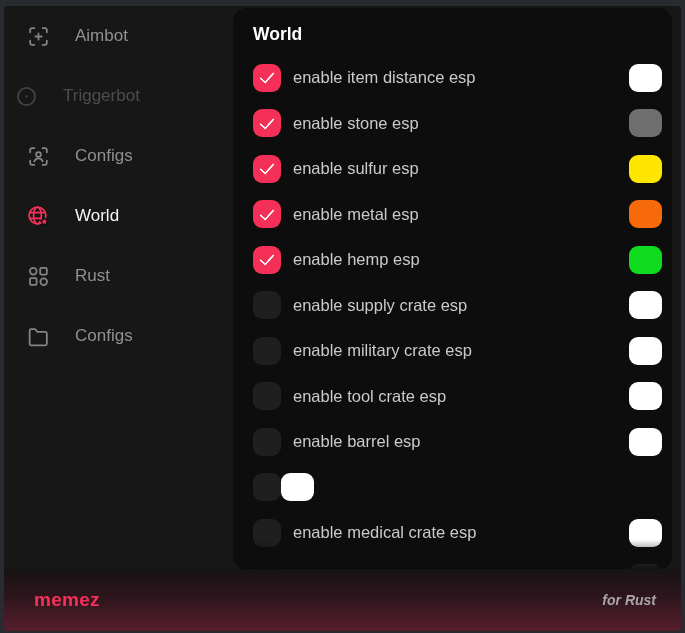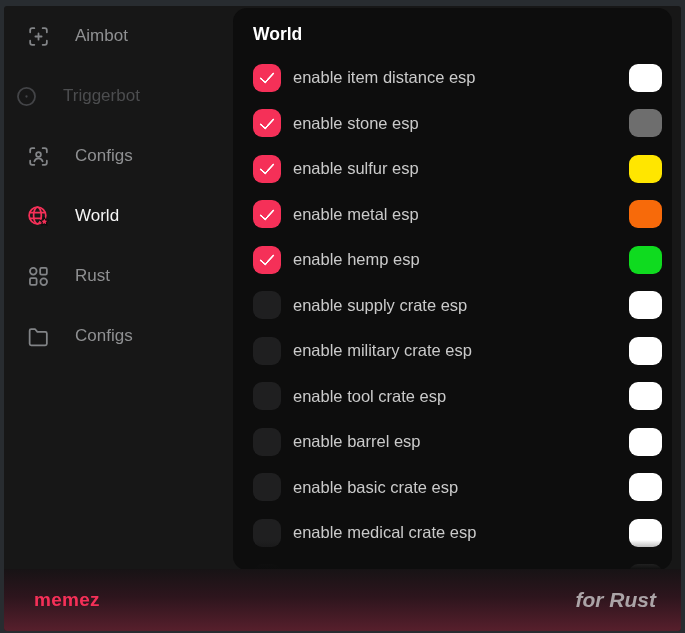--- a/index.html
+++ b/index.html
@@ -53,21 +53,21 @@
   }
   
   .footer{
     position:absolute;left:0;right:0;bottom:0;height:62px;
     display:flex;align-items:center;justify-content:space-between;
     padding:0 25px 0 30px;box-sizing:border-box;
     background:linear-gradient(180deg,#171315 0%,#2d151d 45%,#571f2c 100%);
     gap:14px;
   }
   .brand{font-size:19px;font-weight:700;color:var(--accent,#f53058);letter-spacing:.3px;}
-  .edition{font-size:21px;font-weight:700;font-style:italic;color:#aba4a7;}
+  .edition{font-size:14px;font-weight:700;font-style:italic;color:#aba4a7;}
 </style>
 </head>
 <body style="--accent: #f53058;">
 
 <div class="window">
 
   <nav class="sidebar">
       <div class="side-item normal">
     <span class="side-icon">
           <svg viewBox="0 0 24 24" fill="none" stroke="currentColor" stroke-width="1.7" stroke-linecap="round" stroke-linejoin="round">
@@ -179,21 +179,20 @@
     <span class="row-label">enable tool crate esp</span>
     <div class="swatch" style="background: rgb(255, 255, 255);"></div>
   </div>
         <div class="row">
     <div class="checkbox"></div>
     <span class="row-label">enable barrel esp</span>
     <div class="swatch" style="background: rgb(255, 255, 255);"></div>
   </div>
         <div class="row">
     <div class="checkbox"></div>
-    <span class="row-label">enable basic crate esp</span>
     <div class="swatch" style="background: rgb(255, 255, 255);"></div>
   </div>
         <div class="row">
     <div class="checkbox"></div>
     <span class="row-label">enable medical crate esp</span>
     <div class="swatch" style="background: rgb(255, 255, 255);"></div>
   </div>
         <div class="row">
     <div class="checkbox"></div>
     <span class="row-label"></span>

